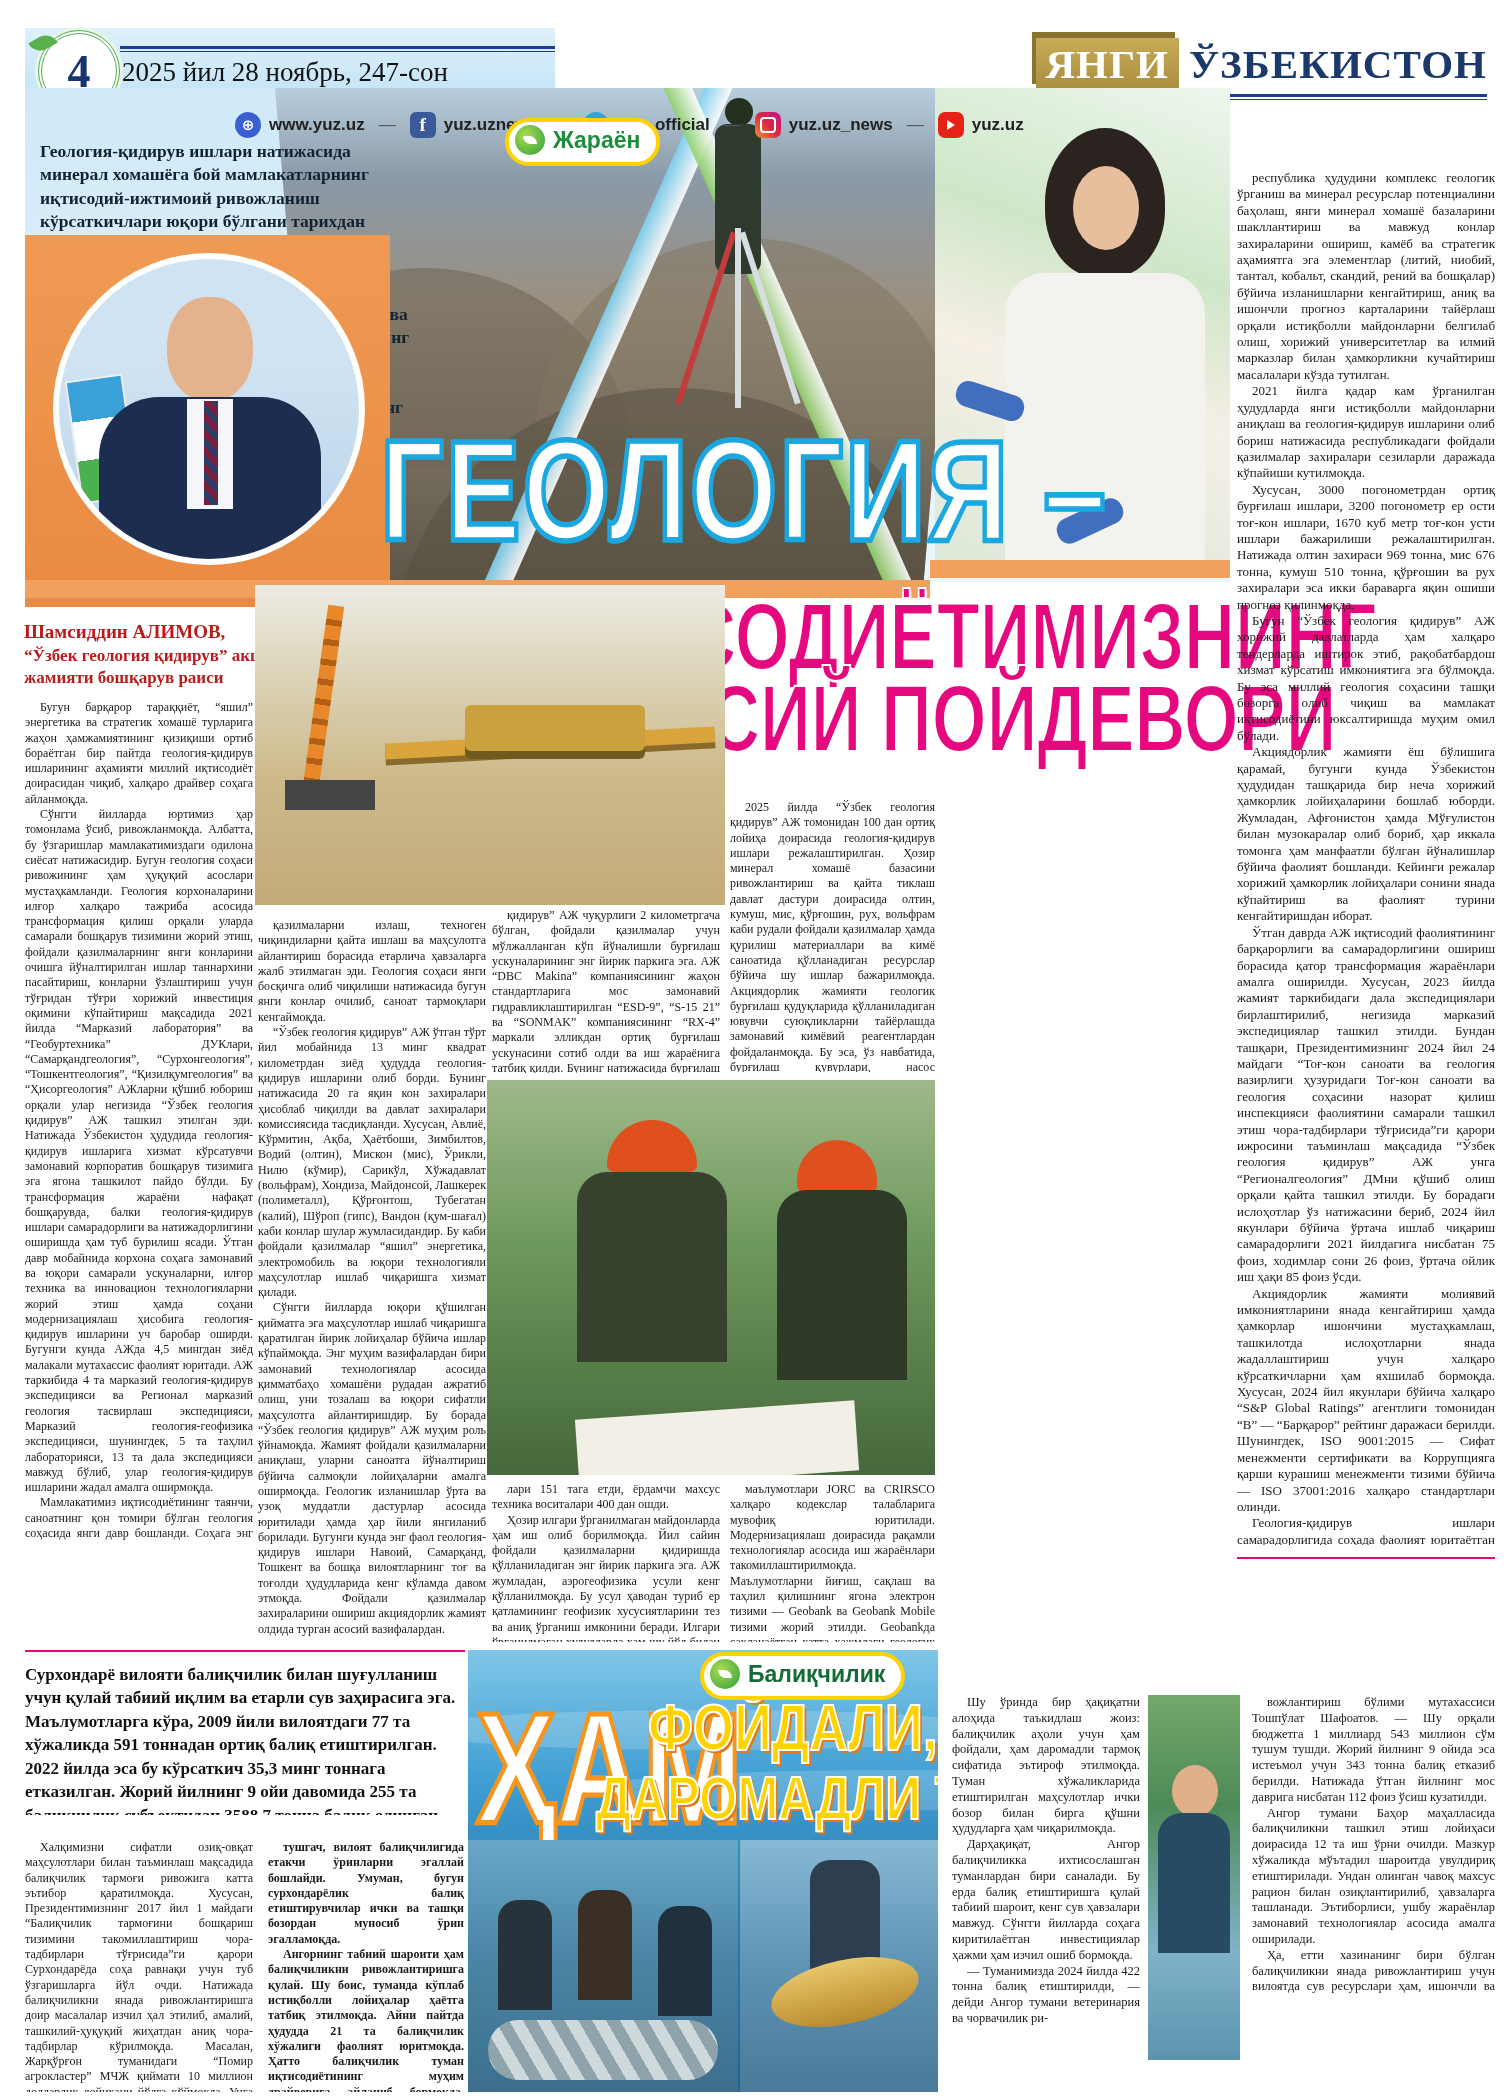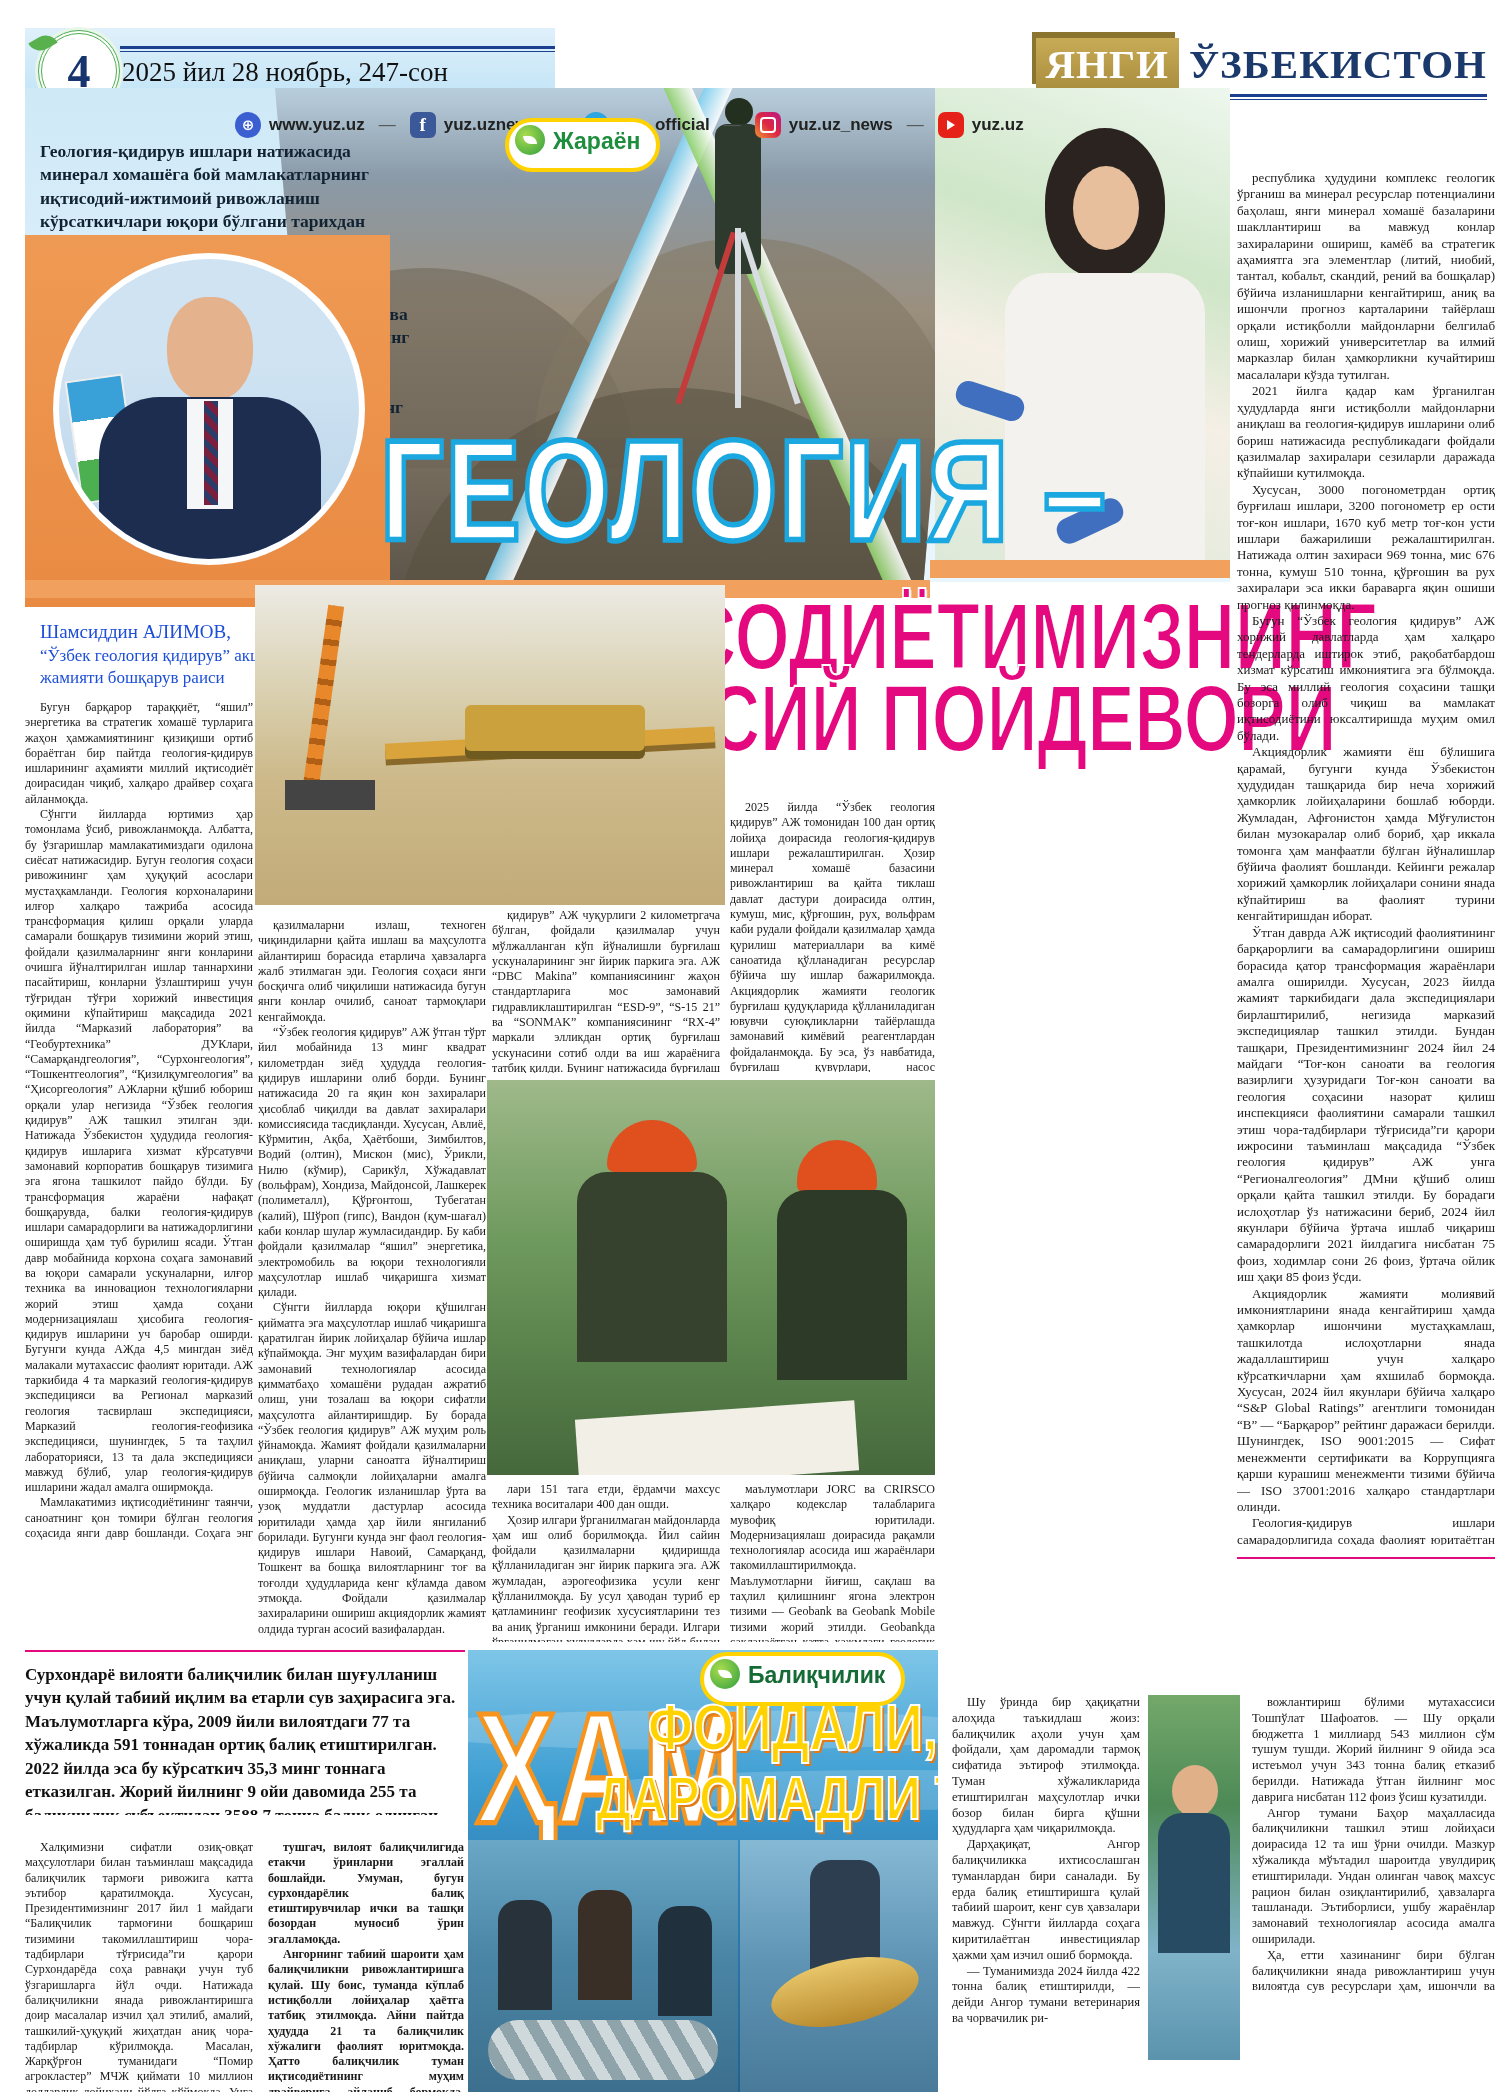--- a/index.html
+++ b/index.html
@@ -54,24 +54,24 @@
   
   .lead-block{left:40px;top:140px;width:375px;font-weight:bold;font-size:17.5px;line-height:1.33;color:#123;}
   .portrait-block{left:25px;top:235px;width:365px;height:372px;background:linear-gradient(180deg,#ef9a54,#e98a42);}
   .portrait-circle{position:absolute;left:28px;top:18px;width:300px;height:300px;border-radius:50%;
      background:linear-gradient(180deg,#cfe3f2 35%,#b9d4ea);border:6px solid #fff;overflow:hidden;}
   .p-head{position:absolute;left:108px;top:38px;width:86px;height:104px;border-radius:46%;background:#e4b28c;}
   .p-suit{position:absolute;left:40px;top:138px;width:222px;height:170px;border-radius:60px 60px 0 0;background:#1d2d50;}
   .p-shirt{position:absolute;left:128px;top:140px;width:46px;height:110px;background:#f4f6f8;}
   .p-tie{position:absolute;left:145px;top:142px;width:14px;height:104px;background:repeating-linear-gradient(45deg,#7a1f3d 0 6px,#2a3c68 6px 12px);}
   .p-flag{position:absolute;left:16px;top:120px;width:54px;height:120px;background:linear-gradient(180deg,#3aa0d8 33%,#fff 33% 66%,#4caf50 66%);transform:rotate(-8deg);box-shadow:0 0 0 2px #eee;}
-  .author{left:40px;top:620px;width:330px;font-weight:normal;font-size:19px;line-height:1.3;color:#1d4ed8;}
-  
-  .badge{display:flex;align-items:flex-end;gap:8px;background:#fff;border:4px solid #ffd200;border-radius:30px;
-     padding:3px 16px 13px 6px;font-family:"Liberation Sans",sans-serif;font-weight:bold;}
+  .author{left:24px;top:620px;width:330px;font-weight:bold;font-size:19px;line-height:1.3;color:#b91c1c;}
+  
+  .badge{display:flex;align-items:center;gap:8px;background:#fff;border:4px solid #ffd200;border-radius:30px;
+     padding:3px 16px 7px 6px;font-family:"Liberation Sans",sans-serif;font-weight:bold;}
   .badge .logo{width:30px;height:30px;border-radius:50%;background:radial-gradient(circle at 35% 35%,#aadc4e,#2e9e3f);
      display:flex;align-items:center;justify-content:center;}
   .badge .logo .leafw{width:14px;height:8px;background:#fff;border-radius:0 8px 0 8px;}
   .badge-jarayon{left:505px;top:118px;font-size:23px;color:#1e8e3e;}
   .badge-fish{left:700px;top:1652px;font-size:23px;color:#146b35;}
   
   .h-geo{left:380px;top:408px;font-family:"Liberation Sans",sans-serif;font-weight:bold;font-size:128px;
     color:#fff;letter-spacing:2px;-webkit-text-stroke:5px #1ba7e0;text-shadow:0 0 2px #1ba7e0;
     transform:scale(.88,1.12);transform-origin:left top;white-space:nowrap;}
   .h-pink{font-family:"Liberation Sans",sans-serif;font-weight:bold;color:#e5097f;

